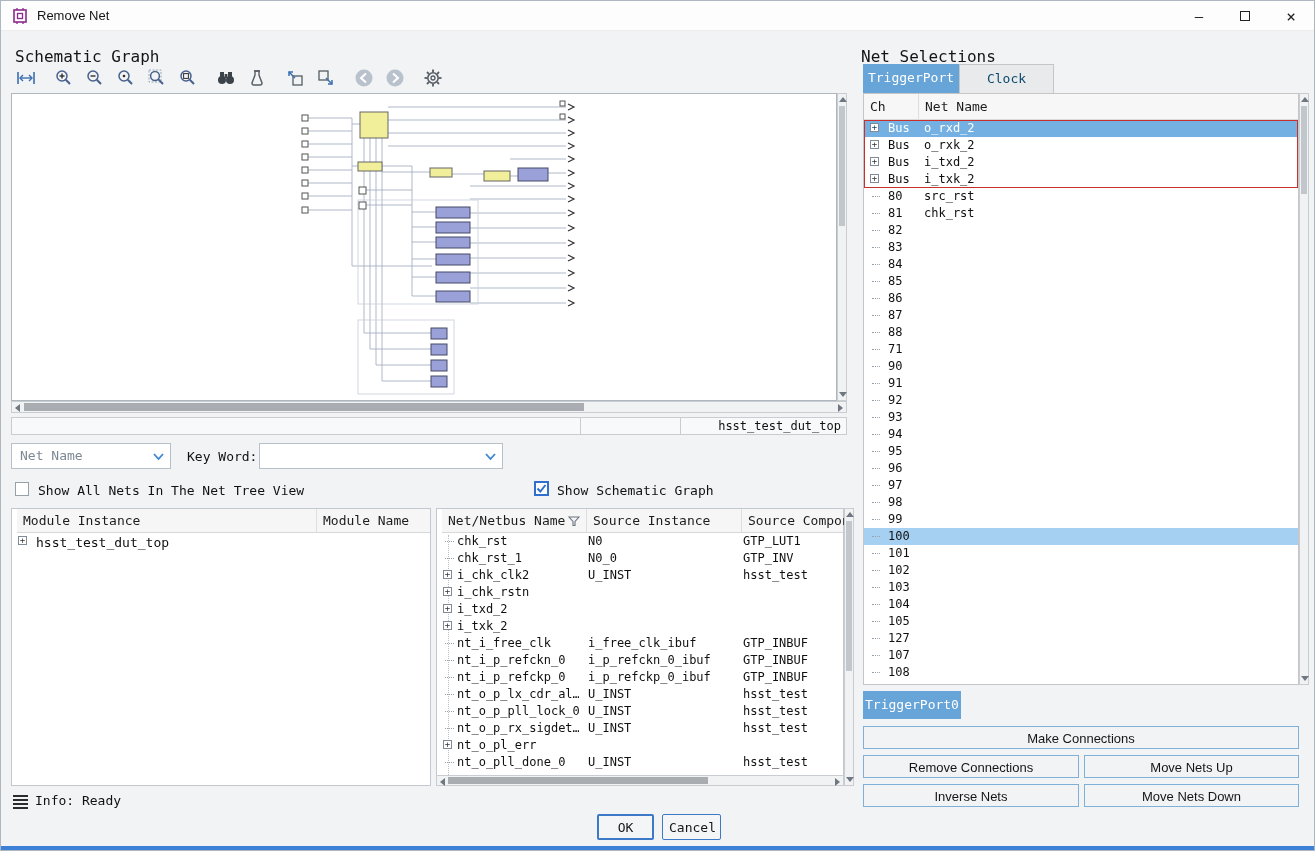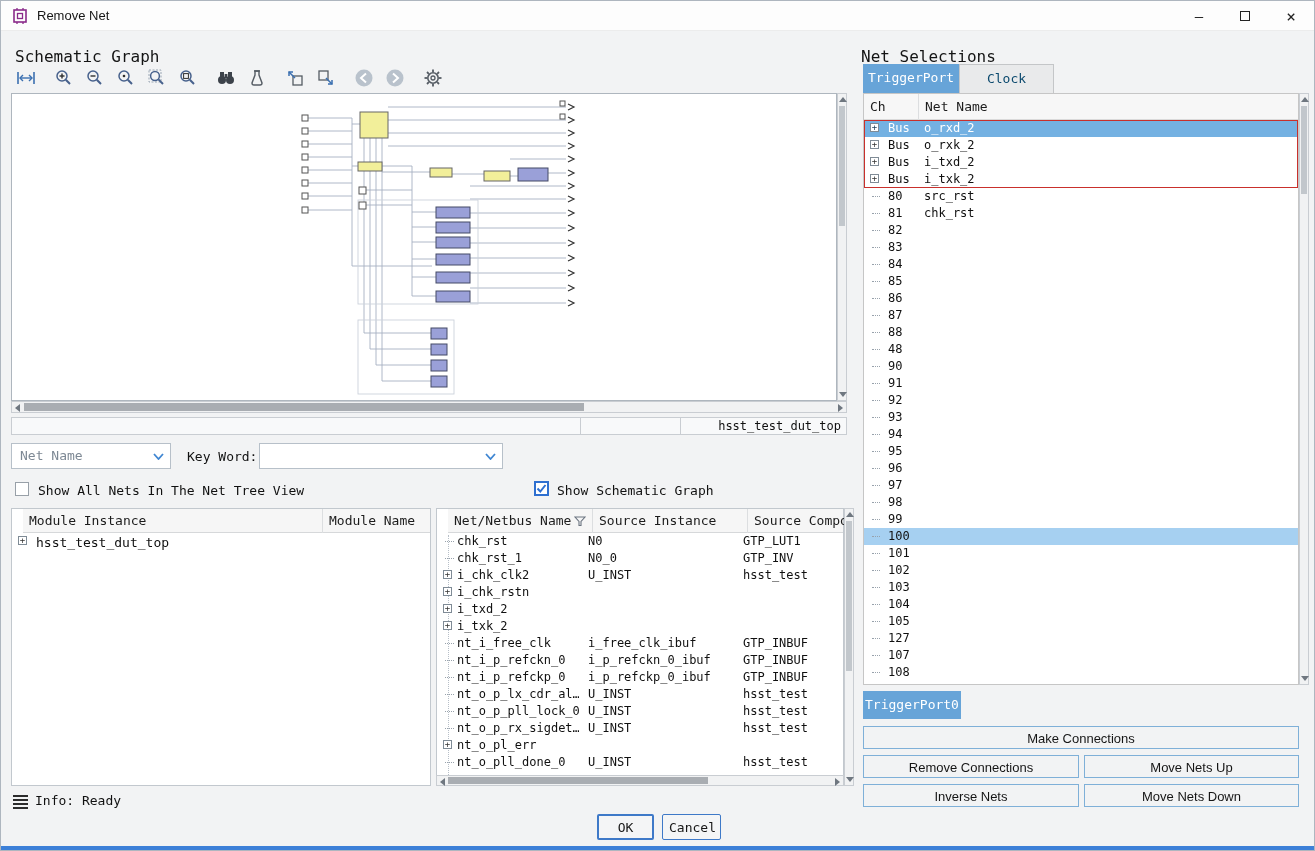--- a/index.html
+++ b/index.html
@@ -46,21 +46,21 @@
            font-size:13px; line-height:24px; padding:0 8px; color:#7d8894; }
   .combo .chev { position:absolute; right:6px; top:9px; }
   .flabel { position:absolute; font-size:13px; color:#111; }
 
   .cb { position:absolute; width:14px; height:14px; background:#fff; border:1px solid #98a0a8; }
   .cb.checked { border:2px solid #2e6fd0; }
   .cblabel { position:absolute; font-size:13px; color:#111; }
 
   
   .table { position:absolute; top:507px; height:278px; background:#fff; border:1px solid #c2c8ce; }
-  .thead { position:absolute; left:11px; right:0; top:0; height:24px; background:#f6f6f6;
+  .thead { position:absolute; left:5px; right:0; top:0; height:24px; background:#f6f6f6;
            border-bottom:1px solid #d6d8da; font-size:13px; color:#1c1c1c; }
   .th { position:absolute; top:0; height:24px; line-height:23px; padding-left:6px; overflow:hidden;
         white-space:nowrap; border-right:1px solid #dcdee0; }
   .tbody { position:absolute; left:0; right:0; top:24px; bottom:0; overflow:hidden; }
 
   .mrow { position:relative; height:19px; font-size:13px; line-height:19px; color:#101010; }
   .mrow .mi { position:absolute; left:24px; }
   .mrow .mn { position:absolute; left:306px; }
 
   .ntrow { position:relative; height:17px; font-size:12px; line-height:17px; color:#101010; white-space:nowrap; }
@@ -598,21 +598,21 @@
           <span class="sch">87</span>
           <span class="snm"></span>
         </div>
         <div class="srow">
           <span class="tick2"></span>
           <span class="sch">88</span>
           <span class="snm"></span>
         </div>
         <div class="srow">
           <span class="tick2"></span>
-          <span class="sch">48</span>
+          <span class="sch">71</span>
           <span class="snm"></span>
         </div>
         <div class="srow">
           <span class="tick2"></span>
           <span class="sch">90</span>
           <span class="snm"></span>
         </div>
         <div class="srow">
           <span class="tick2"></span>
           <span class="sch">91</span>

